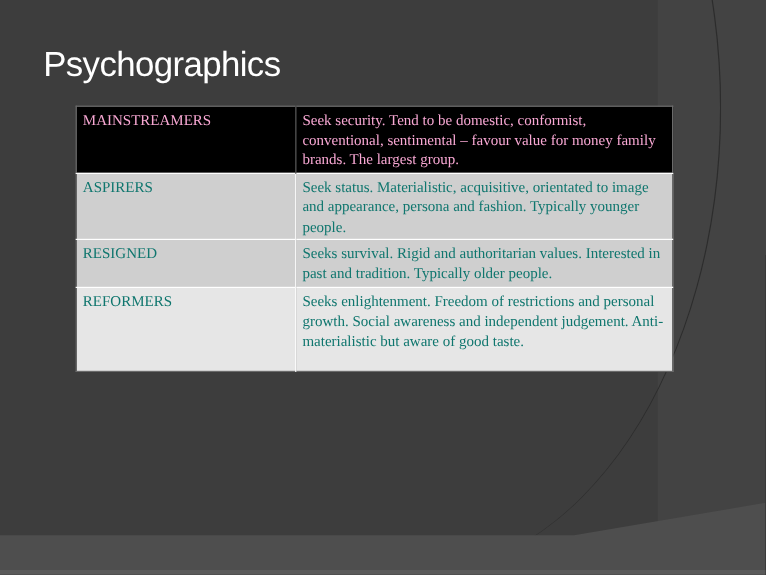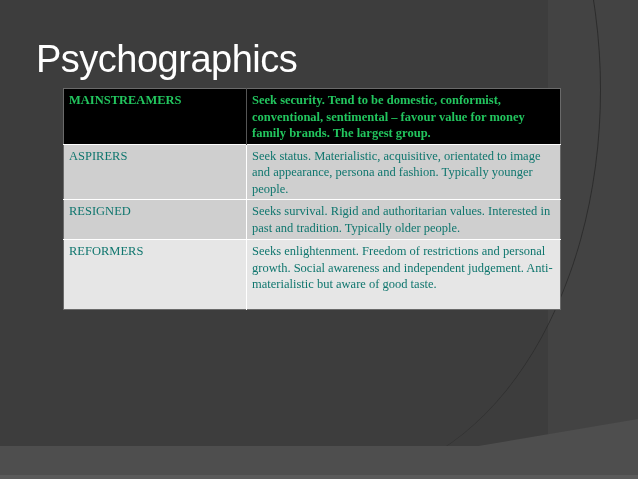--- a/index.html
+++ b/index.html
@@ -21,35 +21,35 @@
     position: absolute; left: 0; bottom: 0; width: 638px; height: 60px;
     background: #4e4e4e;
     clip-path: polygon(0 45%, 75% 45%, 100% 0, 100% 100%, 0 100%);
   }
   .bg-bottom-line {
     position: absolute; left: 0; bottom: 0; width: 638px; height: 4px; background: #5a5a5a;
   }
   .title {
     position: absolute; left: 36px; top: 38px;
     font-family: "Liberation Sans", sans-serif;
-    font-size: 38px; color: #ffffff; letter-spacing: -0.5px; font-weight: normal;
+    font-size: 29px; color: #ffffff; letter-spacing: -0.5px; font-weight: normal;
   }
   table.grid {
     position: absolute; left: 63px; top: 88px; width: 498px;
     border-collapse: collapse;
     border: 1px solid #6a6a6a;
     font-size: 12.5px; line-height: 16.5px;
   }
   table.grid td {
     vertical-align: top; padding: 3px 5px 2px 5px;
     border-top: 1px solid #ffffff;
     color: #0f766e;
   }
   table.grid td.seg { width: 172px; border-right: 1px solid #ffffff; }
-  table.grid tr.hdr td { background: #000; color: #22c55e; font-weight: bold; border-top: none; border-right-color:#555; }
+  table.grid tr.hdr td { background: #000; color: #f9a8d4; font-weight: normal; border-top: none; border-right-color:#555; }
   table.grid tr.odd td { background: #cfcfcf; }
   table.grid tr.even td { background: #e6e6e6; }
 </style>
 </head>
 <body>
 
 <div class="bg-right"></div>
 <div class="bg-arc"></div>
 <div class="bg-bottom"></div>
 <div class="bg-bottom-line"></div>

